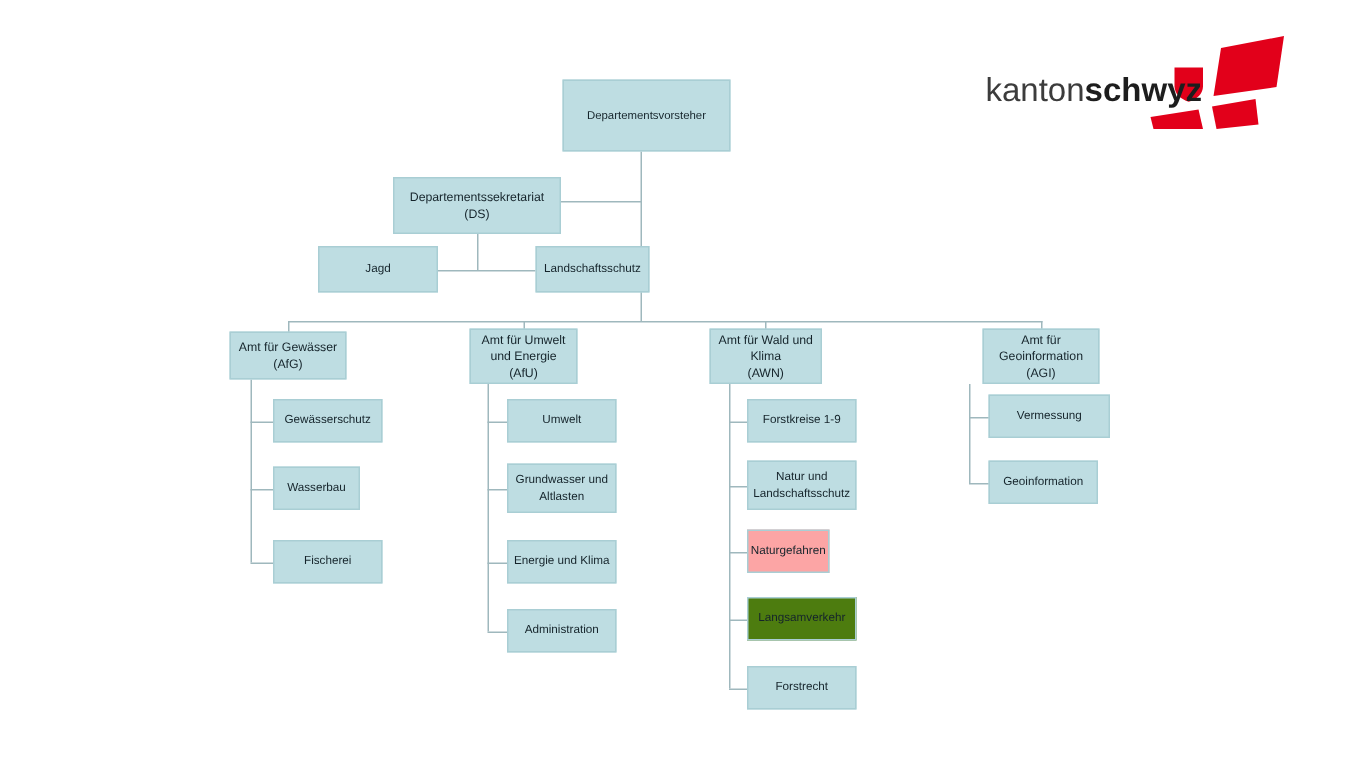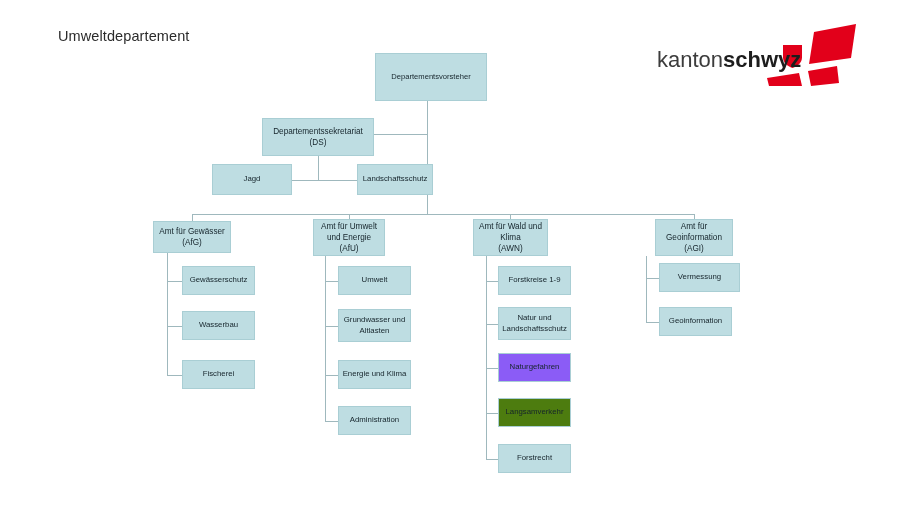--- a/index.html
+++ b/index.html
@@ -79,21 +79,20 @@
     white-space: pre-line;
   }
   .node.lvl1 { font-size: 8.2px; }
   .node.lvl2 { font-size: 7.8px; }
 </style>
 </head>
 <body>
 
 <div id="chart-root">
 
-  <div id="page-title">Umweltdepartement</div>
 
   <div id="brand-logo">
     <svg id="brand-shapes" viewBox="0 0 200 66">
       <g fill="#e2001a">
         <path d="M126 25 h19 v12.5 c0 5.2 -4.2 8.6 -9.5 10.4 c-5.3 -1.8 -9.5 -5.2 -9.5 -10.4 z"></path>
         <polygon points="157,12 199,4 194,38 152,44"></polygon>
         <polygon points="151,51 180,46 182,63 154,66"></polygon>
         <polygon points="110,58 142,53 145,66 112,66"></polygon>
       </g>
     </svg>
@@ -140,30 +139,30 @@
       <div class="node lvl1" style="left: 313px; top: 219px; width: 72px; height: 37px; background: rgb(190, 221, 226); border-color: rgb(169, 206, 212);">Amt für Umwelt
 und Energie
 (AfU)</div>
       <div class="node lvl1" style="left: 473px; top: 219px; width: 75px; height: 37px; background: rgb(190, 221, 226); border-color: rgb(169, 206, 212);">Amt für Wald und
 Klima
 (AWN)</div>
       <div class="node lvl1" style="left: 655px; top: 219px; width: 78px; height: 37px; background: rgb(190, 221, 226); border-color: rgb(169, 206, 212);">Amt für
 Geoinformation
 (AGI)</div>
       <div class="node lvl2" style="left: 182px; top: 266px; width: 73px; height: 29px; background: rgb(190, 221, 226); border-color: rgb(169, 206, 212);">Gewässerschutz</div>
-      <div class="node lvl2" style="left: 182px; top: 311px; width: 73px; height: 29px; background: rgb(190, 221, 226); border-color: rgb(169, 206, 212);">Wasserbau</div>
+      <div class="node lvl2" style="left: 182px; top: 311px; width: 58px; height: 29px; background: rgb(190, 221, 226); border-color: rgb(169, 206, 212);">Wasserbau</div>
       <div class="node lvl2" style="left: 182px; top: 360px; width: 73px; height: 29px; background: rgb(190, 221, 226); border-color: rgb(169, 206, 212);">Fischerei</div>
       <div class="node lvl2" style="left: 338px; top: 266px; width: 73px; height: 29px; background: rgb(190, 221, 226); border-color: rgb(169, 206, 212);">Umwelt</div>
       <div class="node lvl2" style="left: 338px; top: 309px; width: 73px; height: 33px; background: rgb(190, 221, 226); border-color: rgb(169, 206, 212);">Grundwasser und
 Altlasten</div>
       <div class="node lvl2" style="left: 338px; top: 360px; width: 73px; height: 29px; background: rgb(190, 221, 226); border-color: rgb(169, 206, 212);">Energie und Klima</div>
       <div class="node lvl2" style="left: 338px; top: 406px; width: 73px; height: 29px; background: rgb(190, 221, 226); border-color: rgb(169, 206, 212);">Administration</div>
       <div class="node lvl2" style="left: 498px; top: 266px; width: 73px; height: 29px; background: rgb(190, 221, 226); border-color: rgb(169, 206, 212);">Forstkreise 1-9</div>
       <div class="node lvl2" style="left: 498px; top: 307px; width: 73px; height: 33px; background: rgb(190, 221, 226); border-color: rgb(169, 206, 212);">Natur und
 Landschaftsschutz</div>
-      <div class="node lvl2" style="left: 498px; top: 353px; width: 73px; height: 29px; background: #8b5cf6; border-color: rgb(169, 206, 212);">Naturgefahren</div>
+      <div class="node lvl2" style="left: 498px; top: 353px; width: 55px; height: 29px; background: #fca5a5; border-color: rgb(169, 206, 212);">Naturgefahren</div>
       <div class="node lvl2" style="left: 498px; top: 398px; width: 73px; height: 29px; background: #4d7c0f; border-color: rgb(169, 206, 212);">Langsamverkehr</div>
       <div class="node lvl2" style="left: 498px; top: 444px; width: 73px; height: 29px; background: rgb(190, 221, 226); border-color: rgb(169, 206, 212);">Forstrecht</div>
       <div class="node lvl2" style="left: 659px; top: 263px; width: 81px; height: 29px; background: rgb(190, 221, 226); border-color: rgb(169, 206, 212);">Vermessung</div>
       <div class="node lvl2" style="left: 659px; top: 307px; width: 73px; height: 29px; background: rgb(190, 221, 226); border-color: rgb(169, 206, 212);">Geoinformation</div>
     </div>
 
 </div>
 
 </body></html>

